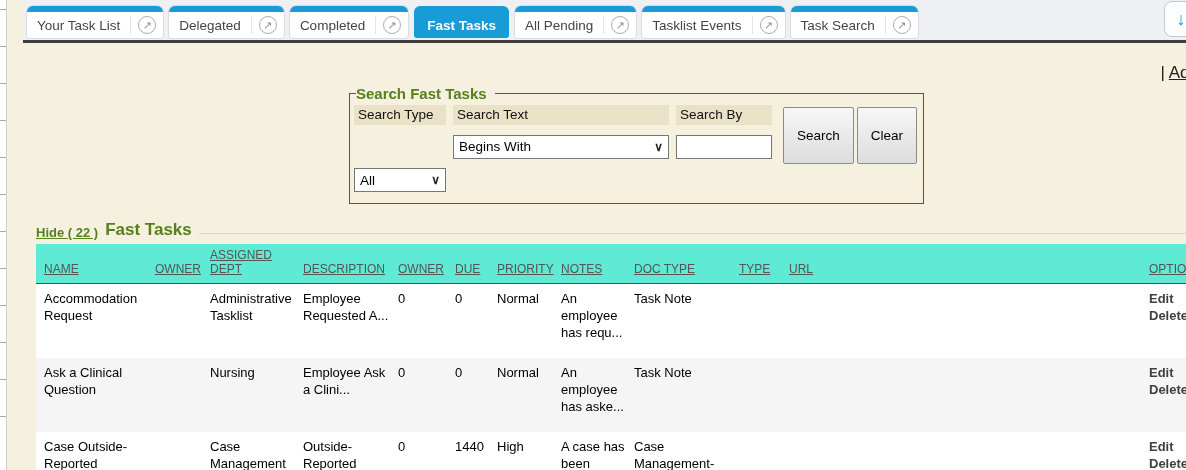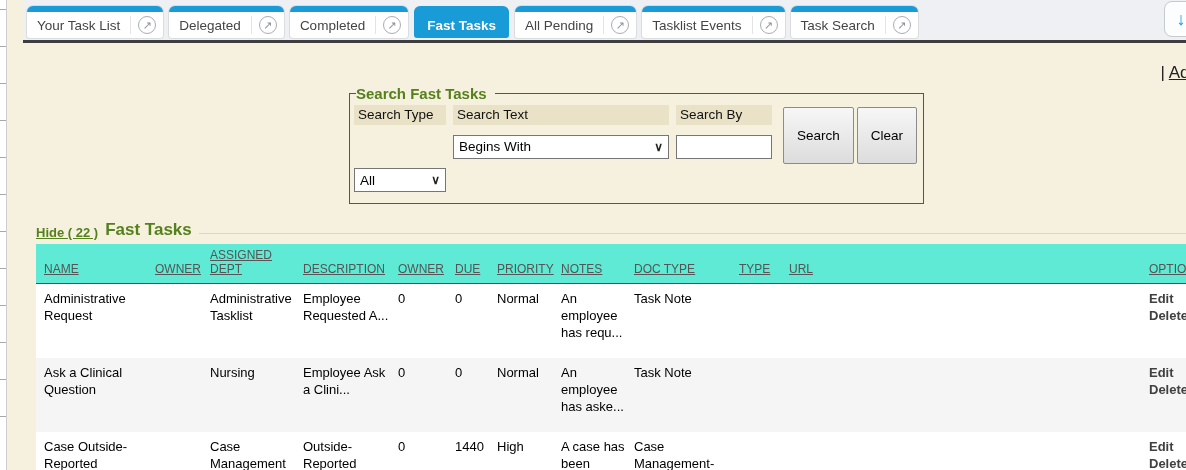--- a/index.html
+++ b/index.html
@@ -201,21 +201,21 @@
           <th><span class="hdr">PRIORITY</span></th>
           <th><span class="hdr">NOTES</span></th>
           <th><span class="hdr">DOC TYPE</span></th>
           <th><span class="hdr">TYPE</span></th>
           <th><span class="hdr">URL</span></th>
           <th><span class="hdr">OPTIONS</span></th>
         </tr>
       </thead>
       <tbody>
         <tr>
-          <td>Administrative Request</td>
+          <td>Accommodation Request</td>
           <td></td>
           <td>Administrative Tasklist</td>
           <td>Employee Requested A...</td>
           <td>0</td>
           <td>0</td>
           <td>Normal</td>
           <td>An employee has requ...</td>
           <td>Task Note</td>
           <td></td>
           <td></td>

